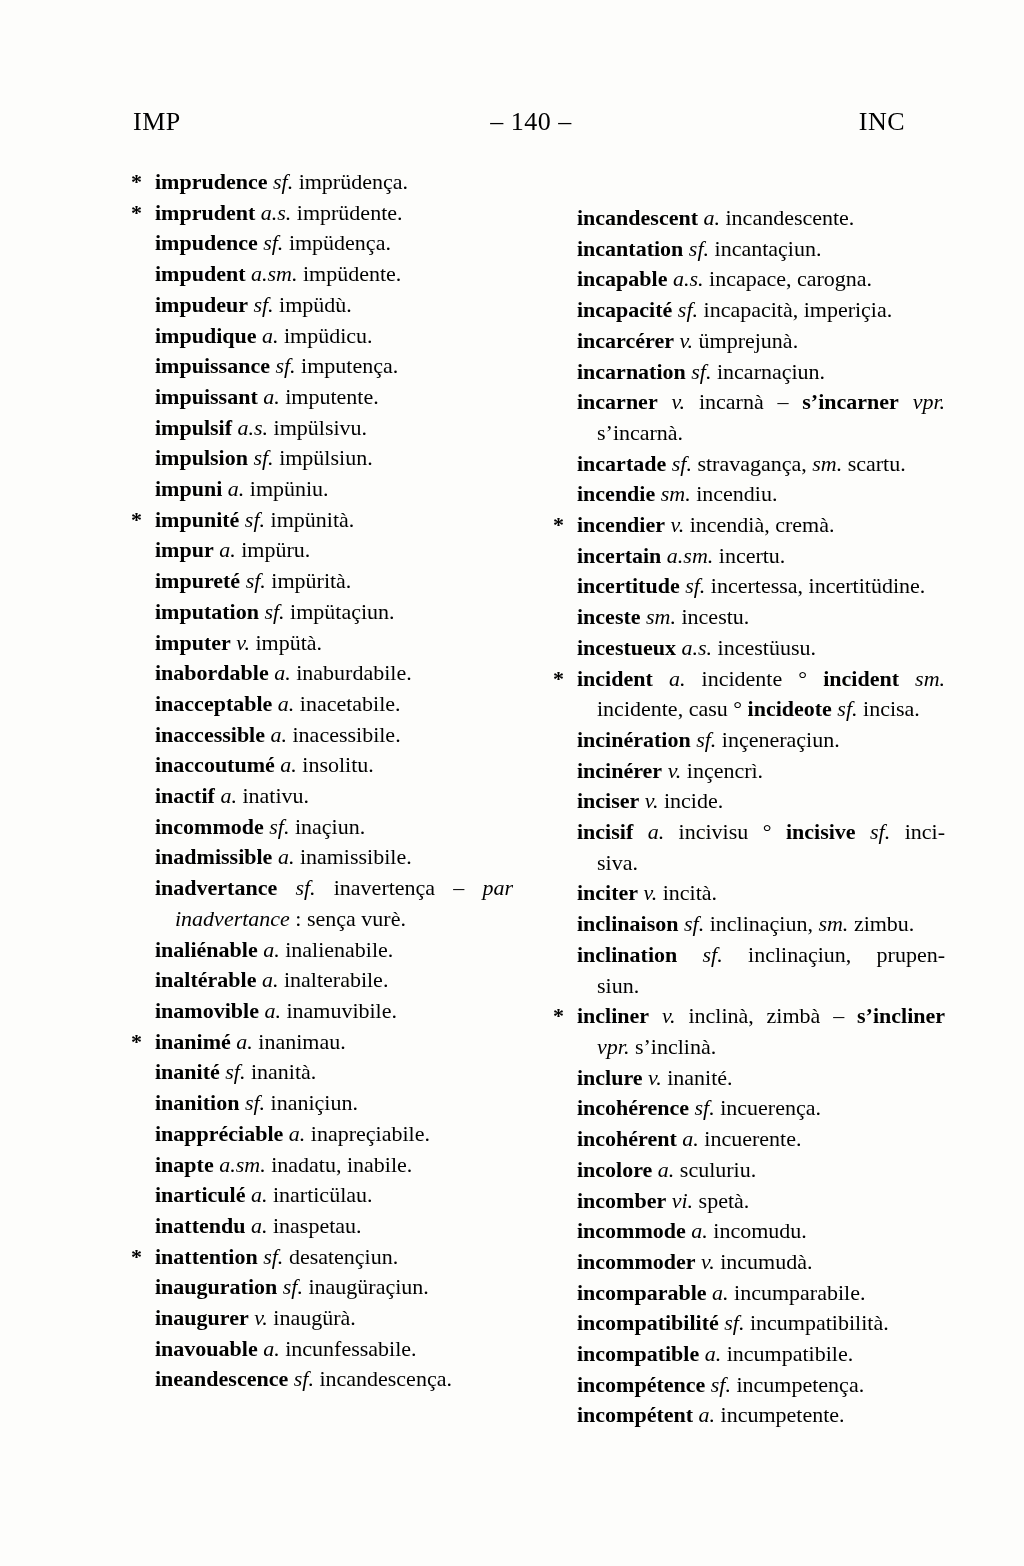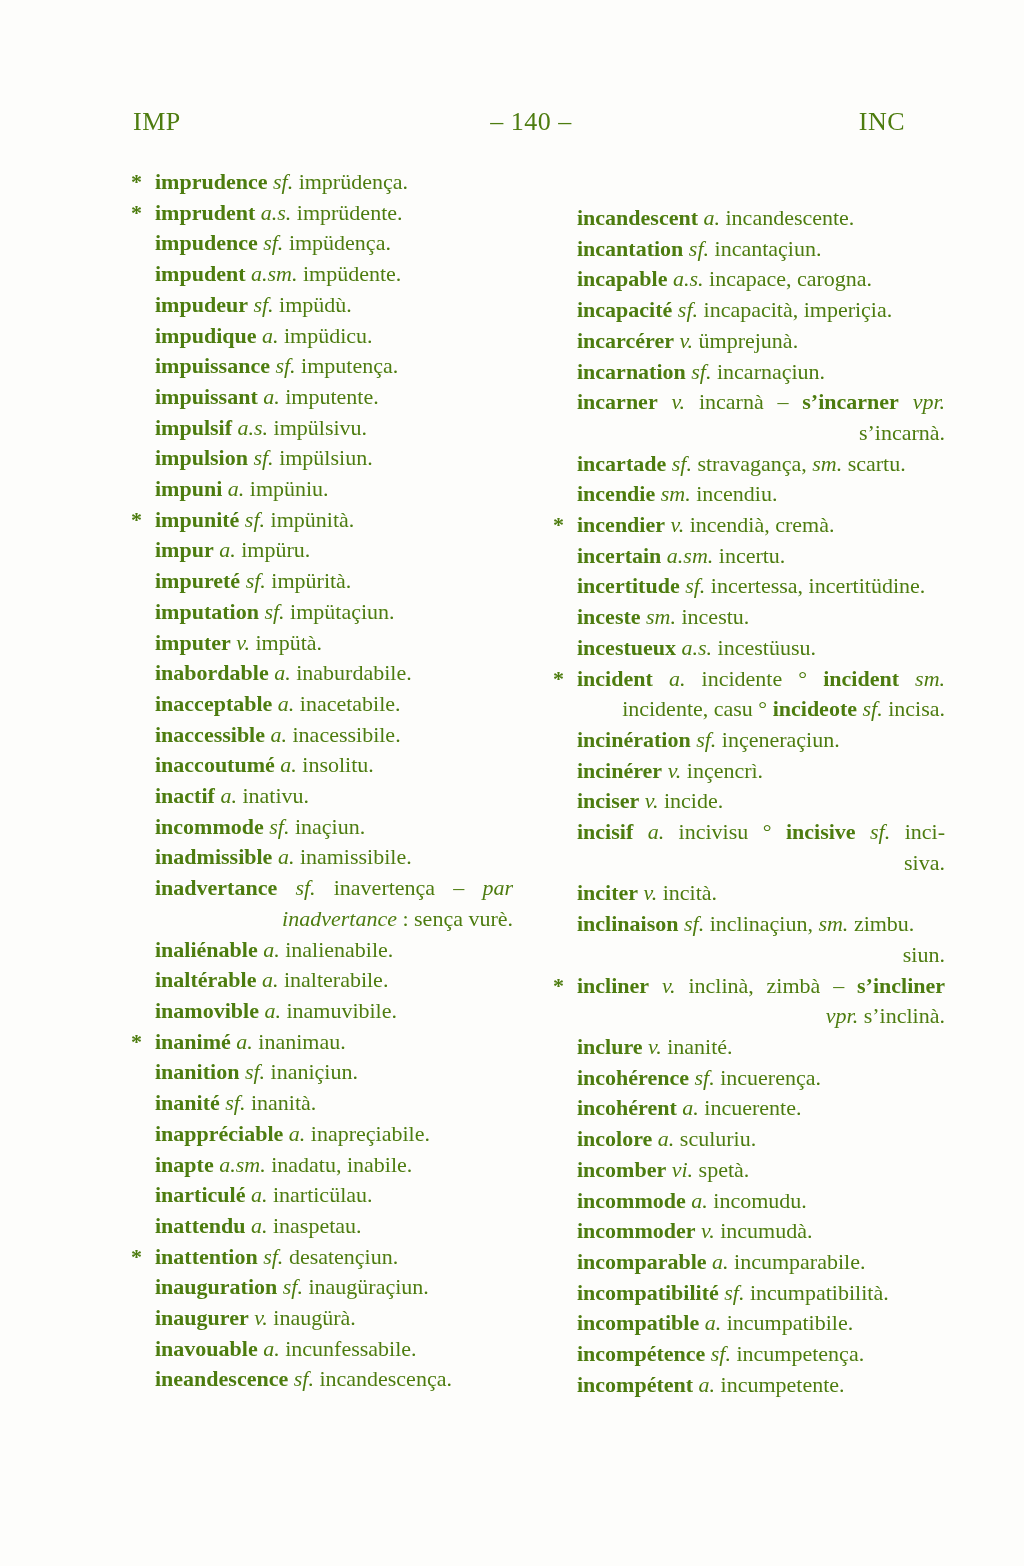--- a/index.html
+++ b/index.html
@@ -3,21 +3,21 @@
 <meta charset="utf-8">
 <style>
   html,body{margin:0;padding:0;}
   body{
     width:1024px;height:1566px;
     background:#fcfcfa;
     font-family:"Liberation Serif","DejaVu Serif",serif;
   }
   .page{
     position:relative;width:1024px;height:1566px;
-    background:#fdfdfb;color:#4d7c0f;
+    background:#fdfdfb;color:#000000;
     font-size:22px;line-height:30.7px;
     overflow:hidden;
   }
   .header-word{
     position:absolute;top:106px;
     font-size:26px;line-height:32px;letter-spacing:0.5px;
   }
   .hw-left{left:133px;}
   .hw-center{left:531px;transform:translateX(-50%);}
   .hw-right{right:119px;font-family:Liberation Serif, serif;}
@@ -26,21 +26,21 @@
     display:flex;gap:40px;
   }
   .col{display:block;}
   .col-left{width:382px;}
   .col-right{width:392px;margin-top:36px;}
   .entry{display:flex;}
   .star{flex:0 0 24px;font-weight:bold;}
   .entry-body{flex:1;min-width:0;}
   .line{white-space:nowrap;}
   .line.just{white-space:normal;text-align:justify;text-align-last:justify;}
-  .line.cont{padding-left:20px;text-align:right;}
+  .line.cont{padding-left:20px;}
   .seg-b{font-weight:bold;}
   .seg-i{font-style:italic;}
 </style>
 </head>
 <body>
 
 <div class="page">
   <div class="header-word hw-left">IMP</div>
   <div class="header-word hw-center">– 140 –</div>
   <div class="header-word hw-right">INC</div>
@@ -212,27 +212,27 @@
         </div>
         <div class="entry">
           <span class="star">*</span>
           <div class="entry-body">
             <div class="line"><span class="seg-b">inanimé</span> <span class="seg-i">a.</span> <span class="seg-r">inanimau.</span></div>
           </div>
         </div>
         <div class="entry">
           <span class="star"></span>
           <div class="entry-body">
+            <div class="line"><span class="seg-b">inanité</span> <span class="seg-i">sf.</span> <span class="seg-r">inanità.</span></div>
+          </div>
+        </div>
+        <div class="entry">
+          <span class="star"></span>
+          <div class="entry-body">
             <div class="line"><span class="seg-b">inanition</span> <span class="seg-i">sf.</span> <span class="seg-r">inaniçiun.</span></div>
-          </div>
-        </div>
-        <div class="entry">
-          <span class="star"></span>
-          <div class="entry-body">
-            <div class="line"><span class="seg-b">inanité</span> <span class="seg-i">sf.</span> <span class="seg-r">inanità.</span></div>
           </div>
         </div>
         <div class="entry">
           <span class="star"></span>
           <div class="entry-body">
             <div class="line"><span class="seg-b">inappréciable</span> <span class="seg-i">a.</span> <span class="seg-r">inapreçiabile.</span></div>
           </div>
         </div>
         <div class="entry">
           <span class="star"></span>
@@ -409,20 +409,21 @@
         </div>
         <div class="entry">
           <span class="star"></span>
           <div class="entry-body">
             <div class="line"><span class="seg-b">inclinaison</span> <span class="seg-i">sf.</span> <span class="seg-r">inclinaçiun,</span> <span class="seg-i">sm.</span> <span class="seg-r">zimbu.</span></div>
           </div>
         </div>
         <div class="entry">
           <span class="star"></span>
           <div class="entry-body">
+            <div class="line just"><span class="seg-b">inclination</span> <span class="seg-i">sf.</span> <span class="seg-r">inclinaçiun, prupen-</span></div>
             <div class="line cont"><span class="seg-r">siun.</span></div>
           </div>
         </div>
         <div class="entry">
           <span class="star">*</span>
           <div class="entry-body">
             <div class="line just"><span class="seg-b">incliner</span> <span class="seg-i">v.</span> <span class="seg-r">inclinà, zimbà –</span> <span class="seg-b">s’incliner</span></div>
             <div class="line cont"><span class="seg-i">vpr.</span> <span class="seg-r">s’inclinà.</span></div>
           </div>
         </div>

